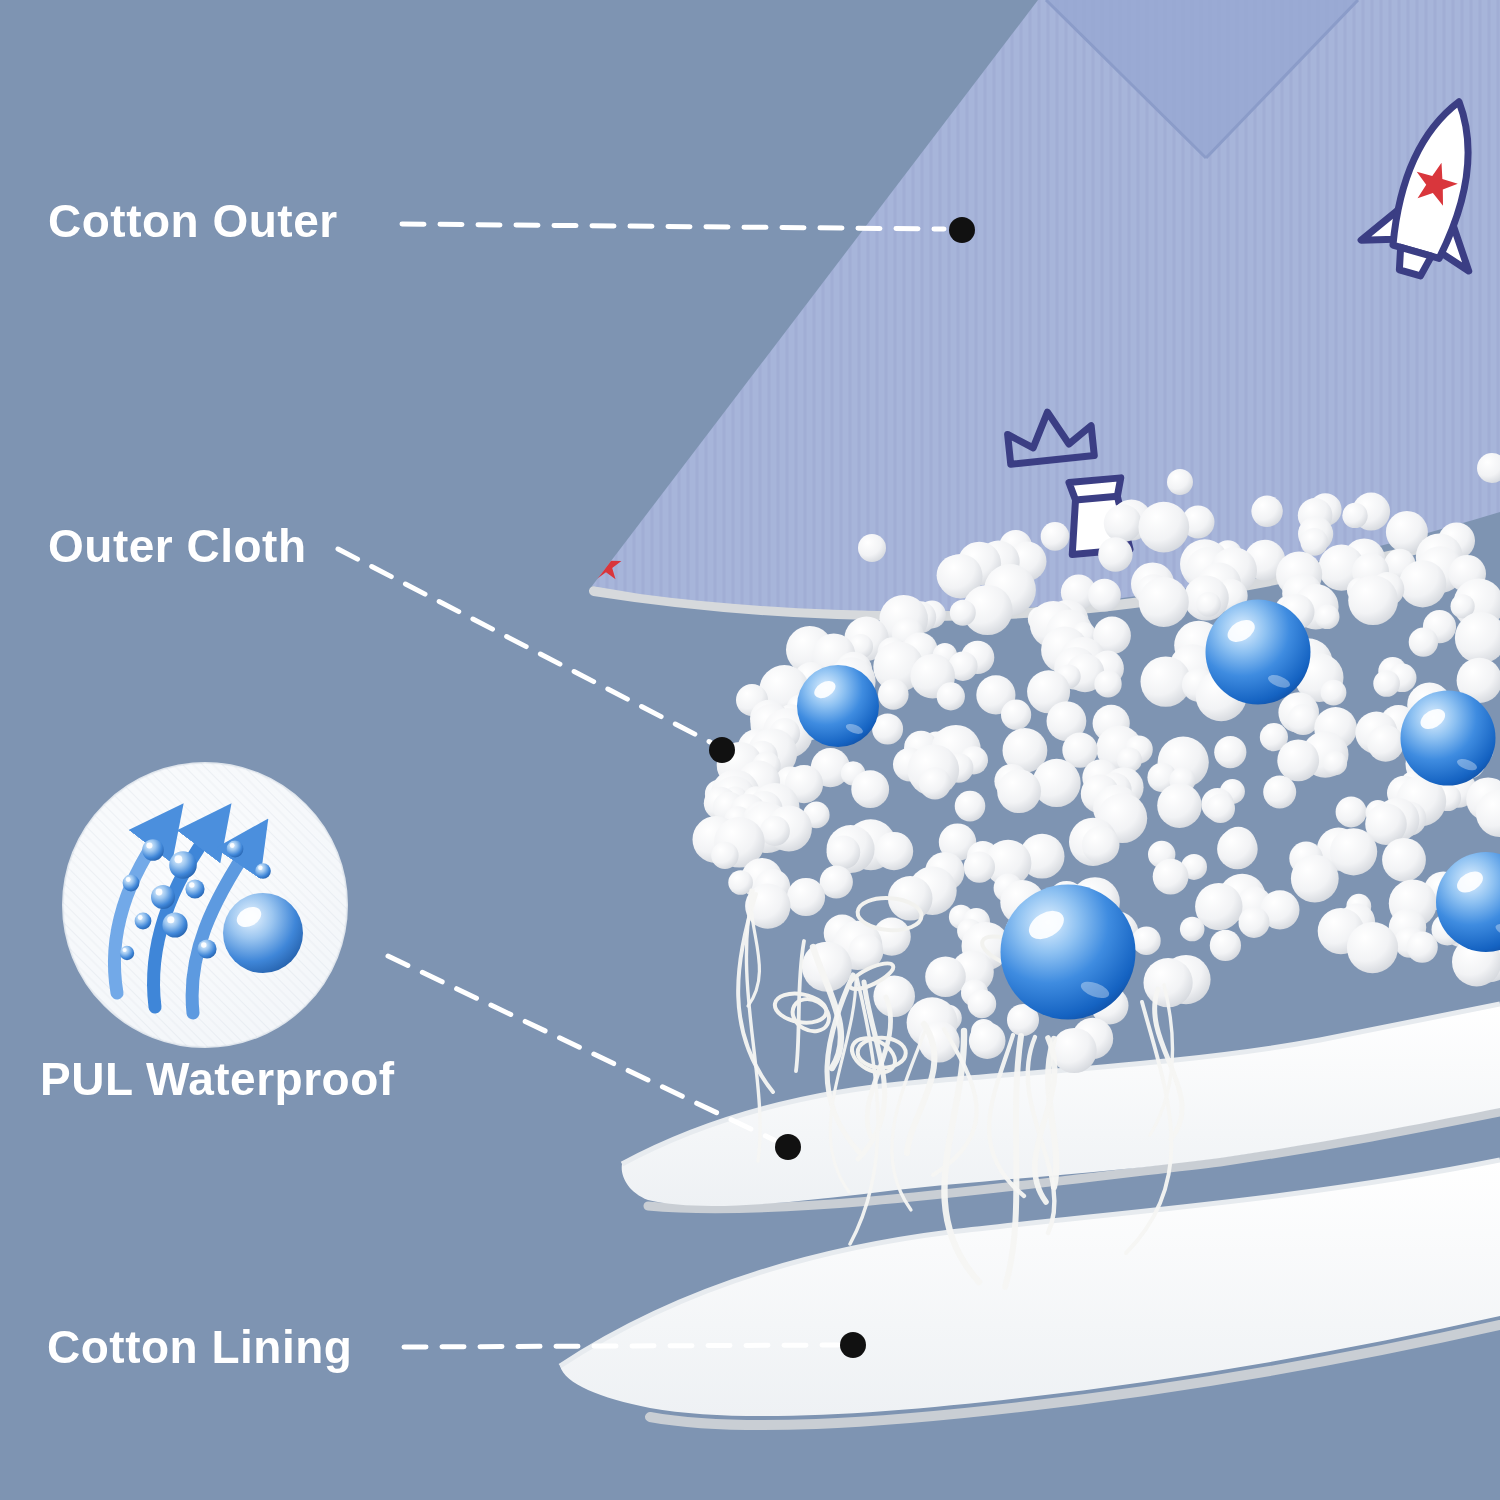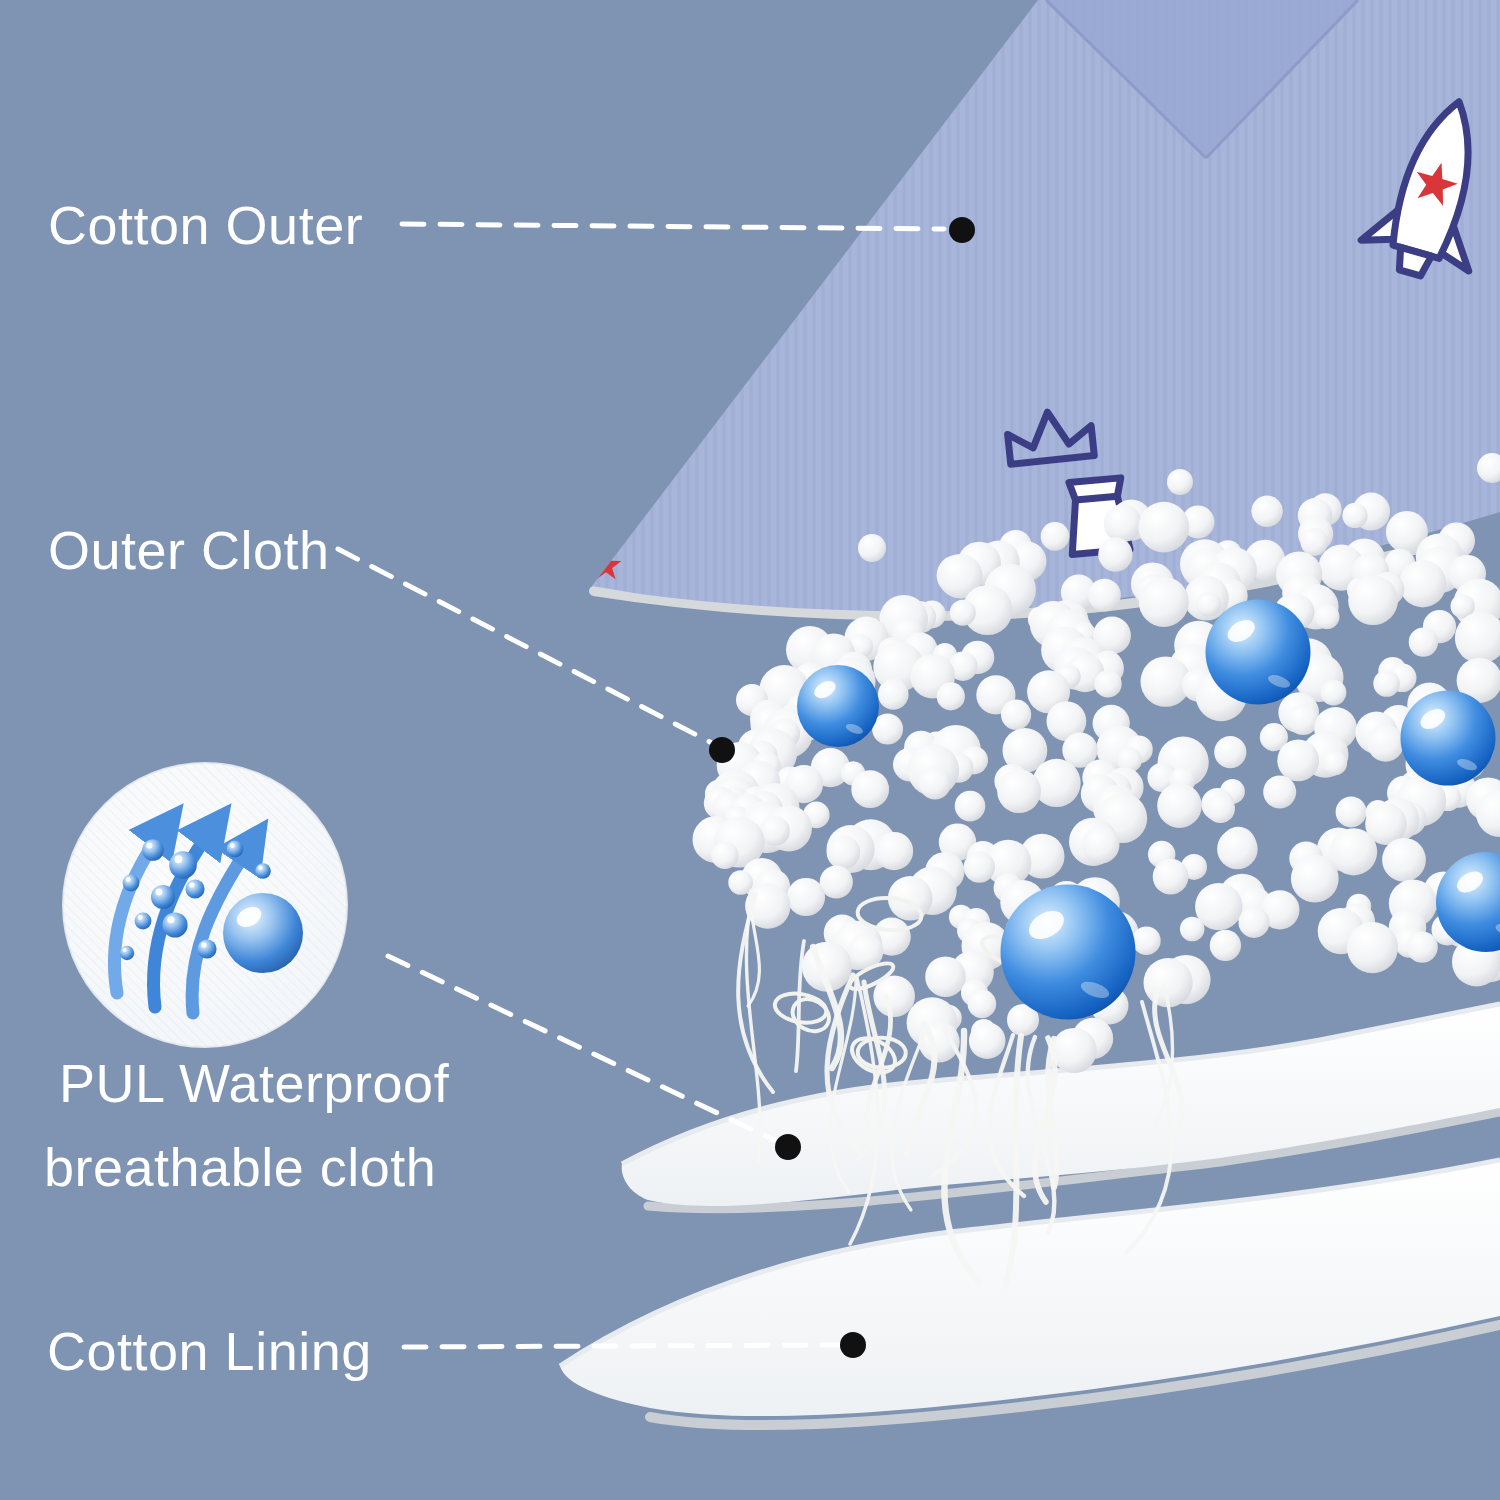--- a/index.html
+++ b/index.html
@@ -4,21 +4,21 @@
 <style>
   html,body{margin:0;padding:0;background:#55667f;}
   .stage{
     position:relative;width:1500px;height:1500px;overflow:hidden;
     background:var(--bg,#7e94b2);
     font-family:"Liberation Sans",sans-serif;
   }
   .art{position:absolute;left:0;top:0;width:1500px;height:1500px;display:block;}
   .label{
     position:absolute;color:var(--label-text,#fff);
-    font-size:54px;font-weight:400;letter-spacing:.5px;white-space:nowrap;
+    font-size:46px;font-weight:700;letter-spacing:.5px;white-space:nowrap;
     text-shadow:0 0 1px rgba(0,0,0,.08);
   }
 </style>
 </head>
 <body>
 
 <div class="stage">
 
   <svg id="art" class="art" viewBox="0 0 1500 1500">
     <defs>
@@ -550,16 +550,15 @@
     <g style="fill:var(--dot,#111)">
       <circle cx="962" cy="230" r="13"></circle>
       <circle cx="722" cy="750" r="13"></circle>
       <circle cx="788" cy="1147" r="13"></circle>
       <circle cx="853" cy="1345" r="13"></circle>
     </g>
   </svg>
 
   <div class="label" style="left:48px;top:194px;">Cotton Outer</div>
   <div class="label" style="left:48px;top:519px;">Outer Cloth</div>
-  <div class="label" style="left:59px;top:1052px;">PUL Waterproof</div>
-  <div class="label" style="left:44px;top:1136px;">breathable cloth</div>
+  <div class="label" style="left:40px;top:1052px;">PUL Waterproof</div>
   <div class="label" style="left:47px;top:1320px;">Cotton Lining</div>
 </div>
 
 </body></html>

